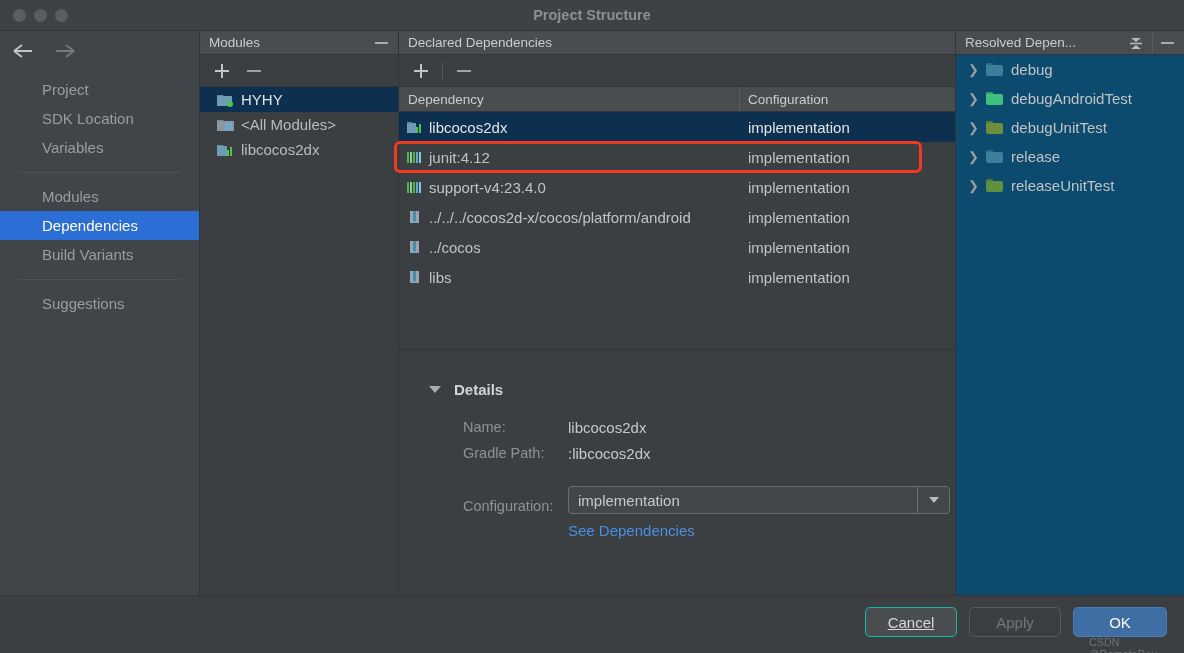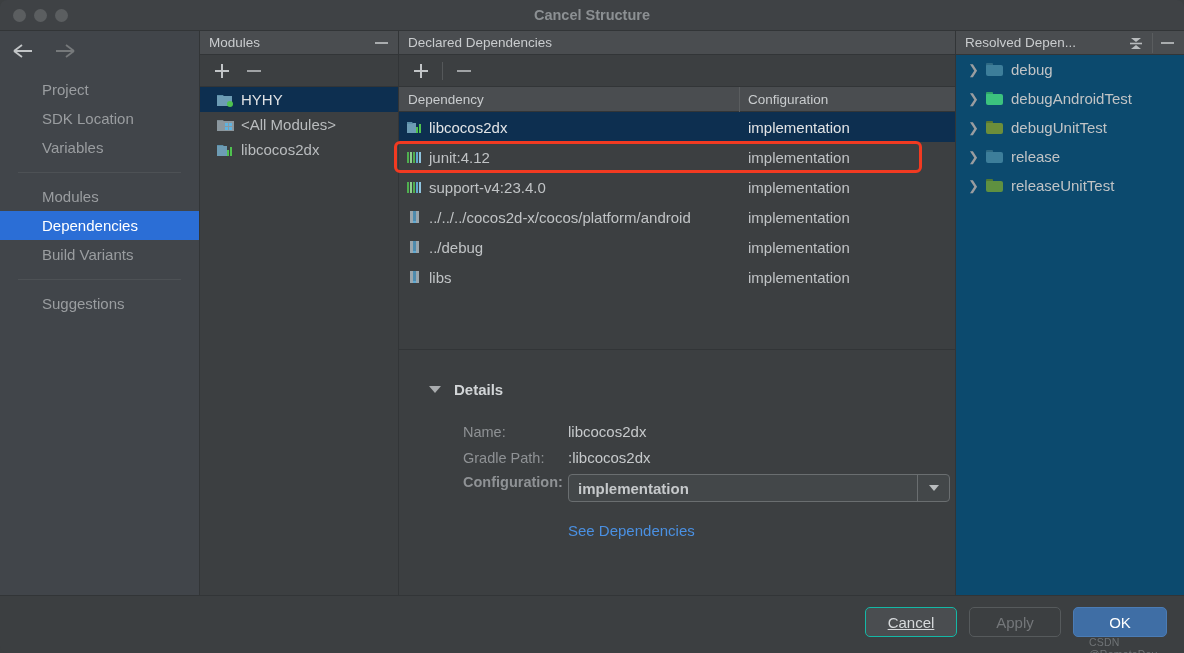--- a/index.html
+++ b/index.html
@@ -93,24 +93,24 @@
     border: 3px solid #f23a21; border-radius: 6px; pointer-events: none;
   }
   .details-sep { position: absolute; left: 0; top: 318px; width: 557px; height: 1px; background: #323537; }
   .details {
     position: absolute; left: 16px; top: 319px; width: 557px;
   }
   .det-head { display: flex; align-items: center; gap: 13px; padding: 31px 0 0 14px; }
   .tri-down { width: 0; height: 0; border-left: 6px solid transparent; border-right: 6px solid transparent; border-top: 7px solid #a9acae; }
   .det-title { font-size: 15px; font-weight: bold; color: #d2d5d7; }
   .det-grid { padding: 16px 0 0 48px; font-size: 14.5px; }
-  .det-line { display: flex; align-items: flex-end; height: 26px; }
+  .det-line { display: flex; align-items: center; height: 26px; }
   .det-label { width: 105px; color: #8f9295; }
   .det-value { color: #c6c9cb; font-size: 15px; }
-  .cfg-line { display: flex; align-items: flex-start; height: 40px; margin-top: 8px; font-weight: bold; }
+  .cfg-line { display: flex; align-items: flex-end; height: 40px; margin-top: 8px; }
   .combo {
     width: 382px; height: 28px; background: #434749; border: 1px solid #6a6e70;
     border-radius: 4px; display: flex; align-items: center;
   }
   .combo-val { flex: 1; padding-left: 9px; font-size: 15px; color: #c6c9cb; }
   .combo-btn {
     width: 32px; height: 26px; border-left: 1px solid #6a6e70;
     display: flex; align-items: center; justify-content: center;
   }
   .tri-sm { width: 0; height: 0; border-left: 5px solid transparent; border-right: 5px solid transparent; border-top: 6px solid #b9bcbe; }
@@ -157,21 +157,21 @@
 <body>
 
 <div class="window">
 
   <div class="titlebar">
     <div class="traffic">
       <div class="dot"></div>
       <div class="dot"></div>
       <div class="dot"></div>
     </div>
-    <div class="title-text">Cancel Structure</div>
+    <div class="title-text">Project Structure</div>
   </div>
 
   <div class="sidebar">
     <div class="nav-arrows">
       <svg class="arrow" viewBox="0 0 26 22">
         <path d="M4 11 L12 5 M4 11 L12 17 M4 11 L22 11" stroke="#c2c5c7" stroke-width="1.8" fill="none"></path>
       </svg>
       <svg class="arrow" viewBox="0 0 26 22">
         <path d="M22 11 L14 5 M22 11 L14 17 M22 11 L4 11" stroke="#76797b" stroke-width="1.8" fill="none"></path>
       </svg>
@@ -308,21 +308,21 @@
         <div class="dep-cfg">implementation</div>
       </div>
 
       <div class="dep-row">
         <div class="dep-name">
           <svg class="ic" width="15" height="14" viewBox="0 0 15 14">
             <rect x="3" y="1" width="9" height="12" fill="#9aa6ad"></rect>
             <rect x="6" y="1" width="3" height="12" fill="#5fa8d0"></rect>
             <path d="M6 2 h3 M6 4 h3 M6 6 h3 M6 8 h3 M6 10 h3" stroke="#3c6e8c" stroke-width="1"></path>
           </svg>
-          <span>../debug</span>
+          <span>../cocos</span>
         </div>
         <div class="dep-cfg">implementation</div>
       </div>
 
       <div class="dep-row">
         <div class="dep-name">
           <svg class="ic" width="15" height="14" viewBox="0 0 15 14">
             <rect x="3" y="1" width="9" height="12" fill="#9aa6ad"></rect>
             <rect x="6" y="1" width="3" height="12" fill="#5fa8d0"></rect>
             <path d="M6 2 h3 M6 4 h3 M6 6 h3 M6 8 h3 M6 10 h3" stroke="#3c6e8c" stroke-width="1"></path>

